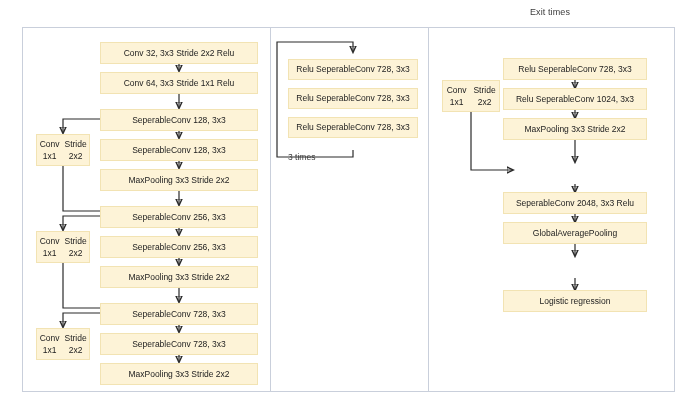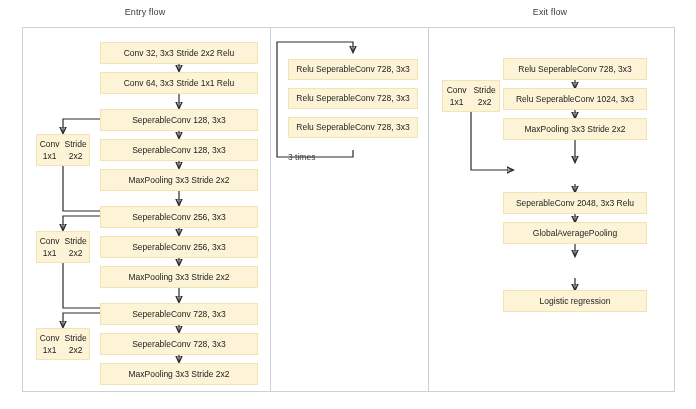--- a/index.html
+++ b/index.html
@@ -96,22 +96,21 @@
     font-size: 8.5px;
     color: #3c3c3c;
     white-space: nowrap;
   }
 </style>
 </head>
 <body>
 
 <div id="diagram-root">
 
-  <div class="flow-title" id="title-entry">Entry flow</div>
-  <div class="flow-title" id="title-exit">Exit flow</div>
+  <div class="flow-title" id="title-exit">Exit times</div>
 
   <div id="outer-frame"></div>
   <div class="panel-divider" id="divider-1"></div>
   <div class="panel-divider" id="divider-2"></div>
 
   <svg id="connectors" viewBox="0 0 696 409">
     <defs>
       <marker id="arrow" markerWidth="7" markerHeight="7" refX="5.2" refY="3" orient="auto" markerUnits="strokeWidth">
         <path d="M0,0.4 L5.6,3 L0,5.6 z" fill="#2b2b2b" stroke="none"></path>
       </marker>

